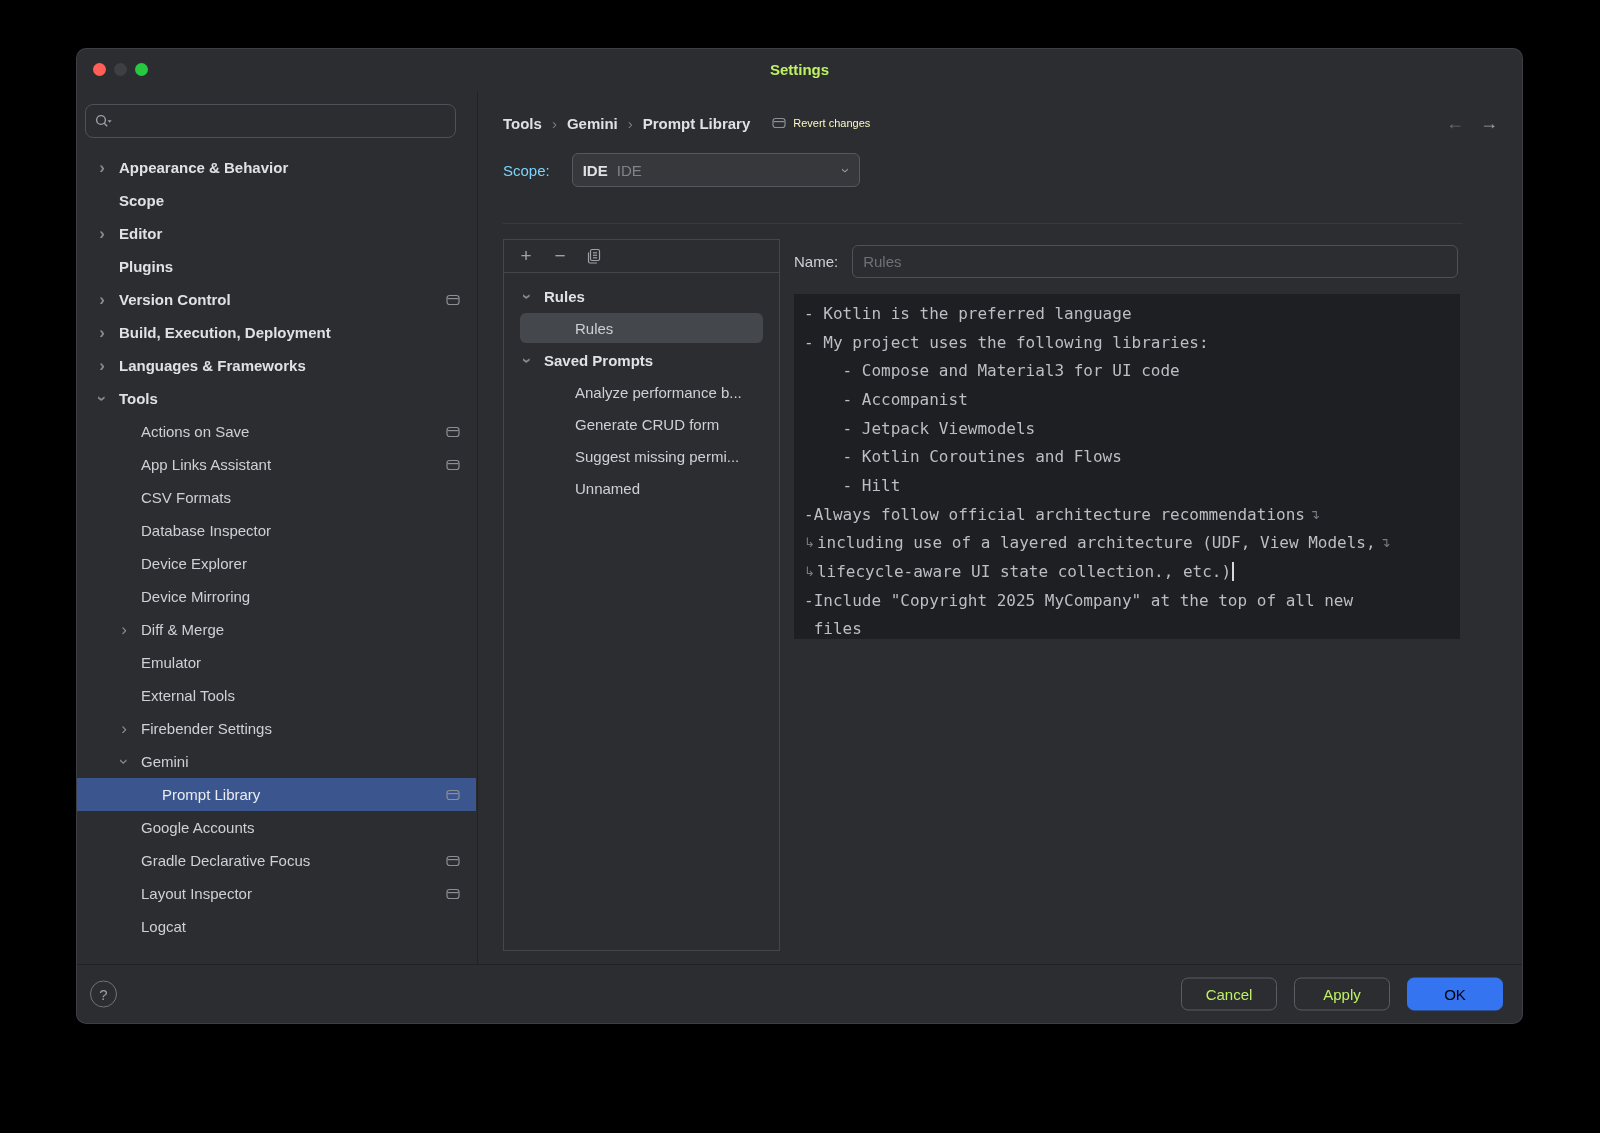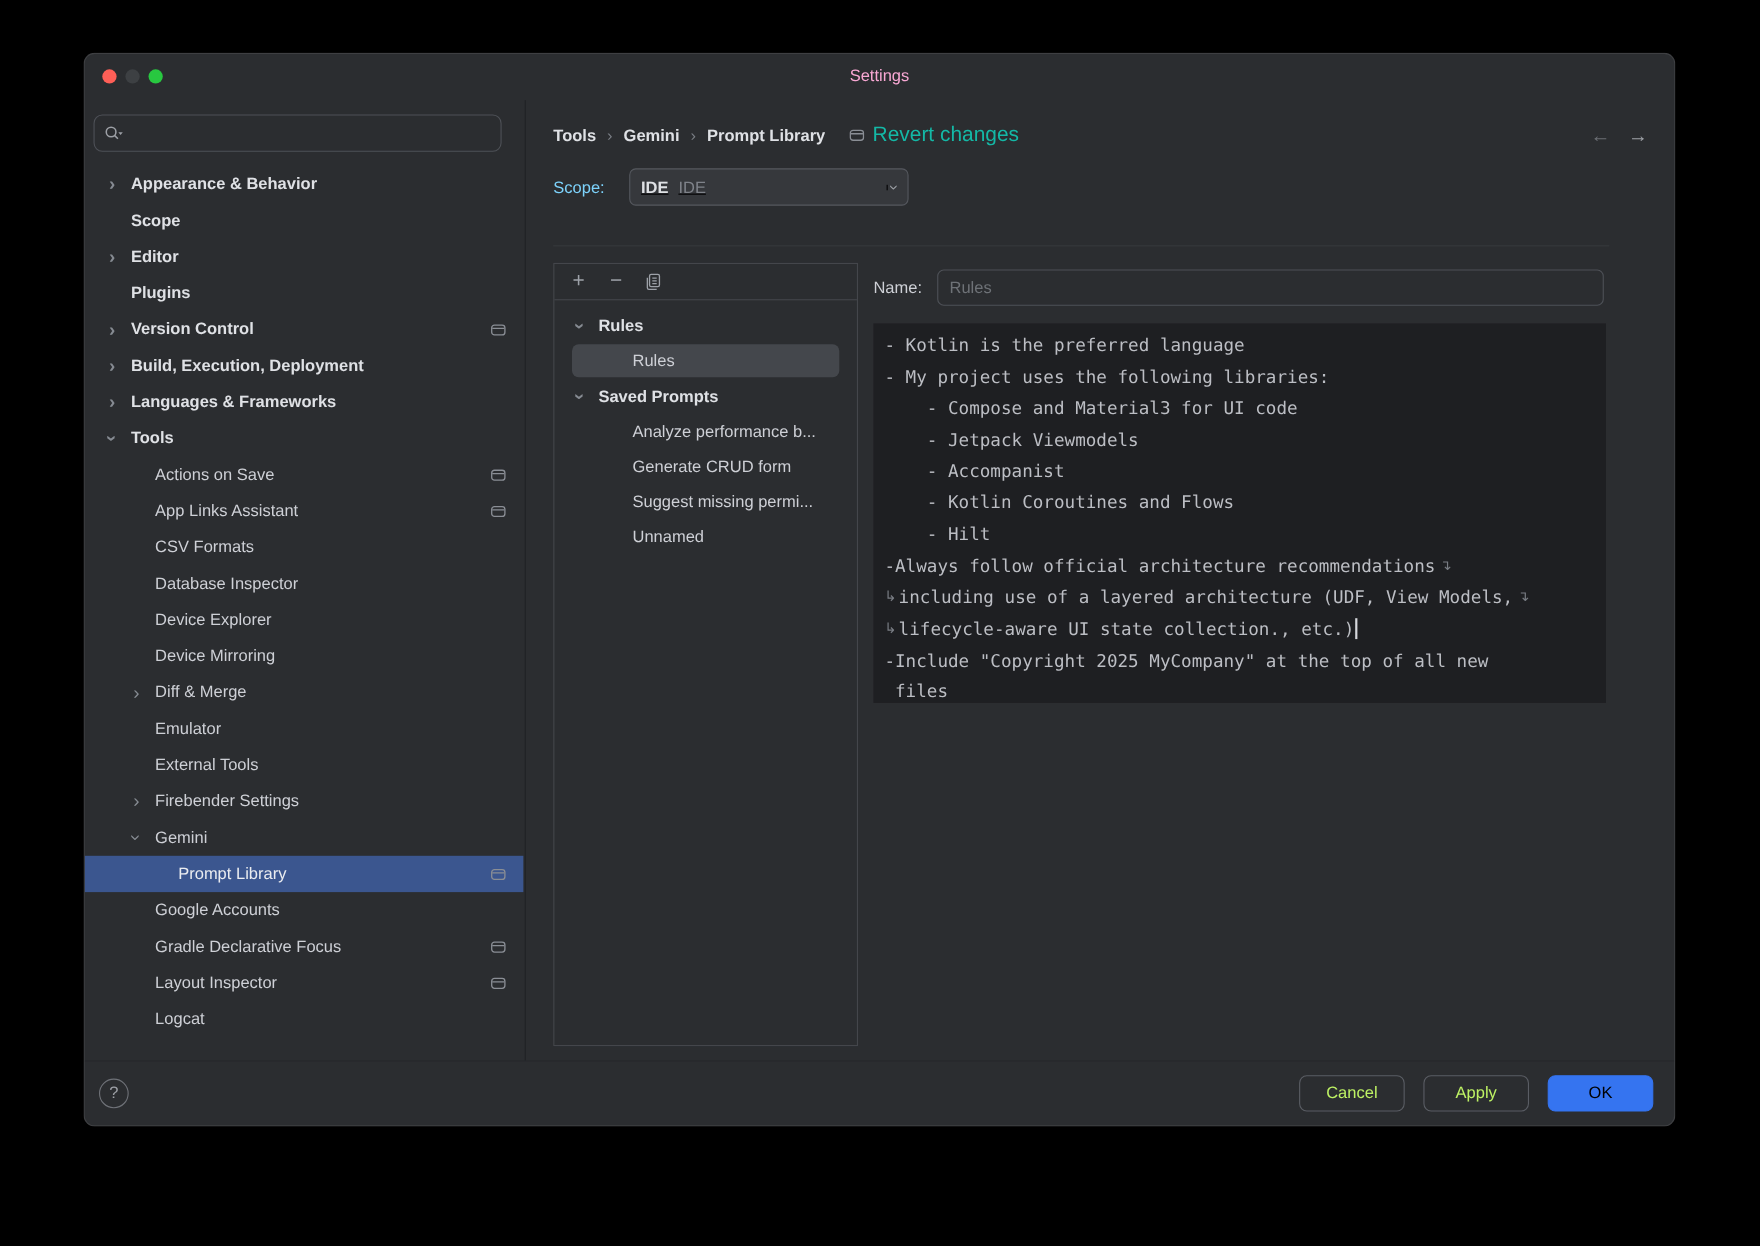--- a/index.html
+++ b/index.html
@@ -6,21 +6,21 @@
   html,body { width:1600px; height:1133px; background:#000; overflow:hidden;
               font-family:"Liberation Sans", sans-serif; }
   .window { position:absolute; left:76px; top:48px; width:1447px; height:976px;
             background:#2b2d30; border-radius:10px; border:1px solid rgba(255,255,255,0.09); }
 
   
   .titlebar { position:absolute; left:0; top:0; right:0; height:42px; }
   .traffic { position:absolute; left:16px; top:14px; display:flex; gap:8px; }
   .light { width:13px; height:13px; border-radius:50%; }
   .win-title { position:absolute; left:0; right:0; top:0; height:42px; line-height:42px;
-               text-align:center; font-size:15px; font-weight:400; color:#f9a8d4; }
+               text-align:center; font-size:15px; font-weight:700; color:#bef264; }
 
   
   .sidebar { position:absolute; left:0; top:42px; width:401px; bottom:59px;
              border-right:1px solid #202225; }
   .searchbox { position:absolute; left:8px; top:13px; width:371px; height:34px;
                border:1px solid #4e5157; border-radius:8px; display:flex; align-items:center;
                padding:0 8px; }
   .searchbox input { flex:1; background:transparent; border:none; outline:none;
                      color:#dfe1e5; font-size:15px; font-family:inherit; }
   .tree { position:absolute; left:0; right:1px; top:60px; bottom:0; overflow:hidden; }
@@ -40,30 +40,30 @@
   .badge { position:absolute; right:16px; top:50%; transform:translateY(-50%);
            color:#8a8e95; display:flex; }
 
   
   .content { position:absolute; left:402px; top:42px; right:0; bottom:59px; }
   .crumbrow { position:absolute; left:24px; top:12px; right:24px; height:40px;
               display:flex; align-items:center; }
   .crumb { font-size:15px; font-weight:700; color:#dfe1e5; }
   .crumb-sep { color:#7a7e85; margin:0 10px; font-size:15px; font-weight:400; }
   .revert { display:flex; align-items:center; gap:7px; margin-left:22px; cursor:pointer; }
-  .revert-label { color:#14b8a6; font-size:19px; }
+  .revert-label { color:#fef9c3; font-size:11px; }
   .navarrows { margin-left:auto; display:flex; gap:16px; font-size:18px; }
   .nav-back { color:#6b6e73; }
   .nav-fwd { color:#9da0a6; }
 
   .scoperow { position:absolute; left:24px; top:62px; display:flex; align-items:center; }
   .scope-label { font-size:15px; color:#7dd3fc; margin-right:22px; }
-  .scope-select { width:254px; height:34px; background:#36383c; border:1px solid #55585e;
+  .scope-select { width:288px; height:34px; background:#36383c; border:1px solid #55585e;
                   border-radius:6px; display:flex; align-items:center; padding:0 10px;
-                  cursor:pointer;text-decoration:underline; }
+                  cursor:pointer; }
   .scope-badge { font-size:15px; font-weight:700; color:#dfe1e5; margin-right:9px; }
   .scope-value { font-size:15px; color:#7f838a; flex:1; }
   .scope-chev { color:#9da0a6; font-size:15px; transform:rotate(90deg); }
   .scope-divider { position:absolute; left:24px; top:132px; width:960px; height:1px;
                    background:#37393d; }
 
   
   .list-panel { position:absolute; left:24px; top:148px; width:277px; height:712px;
                 border:1px solid #44464b; background:#2b2d30; }
   .list-toolbar { height:33px; border-bottom:1px solid #44464b; display:flex;
@@ -357,22 +357,22 @@
 
     <div class="namerow">
       <span class="name-label">Name:</span>
       <input class="name-input" type="text" placeholder="Rules" style="">
     </div>
 
     <div class="editor">
         <div class="code-line"><span>- Kotlin is the preferred language</span></div>
         <div class="code-line"><span>- My project uses the following libraries:</span></div>
         <div class="code-line"><span>    - Compose and Material3 for UI code</span></div>
+        <div class="code-line"><span>    - Accompanist</span></div>
         <div class="code-line"><span>    - Jetpack Viewmodels</span></div>
-        <div class="code-line"><span>    - Accompanist</span></div>
         <div class="code-line"><span>    - Kotlin Coroutines and Flows</span></div>
         <div class="code-line"><span>    - Hilt</span></div>
         <div class="code-line"><span>-Always follow official architecture recommendations</span><span class="wrap-icon wrap-end">↴</span></div>
         <div class="code-line"><span class="wrap-icon wrap-start">↳</span><span>including use of a layered architecture (UDF, View Models,</span><span class="wrap-icon wrap-end">↴</span></div>
         <div class="code-line"><span class="wrap-icon wrap-start">↳</span><span>lifecycle-aware UI state collection., etc.)</span><span class="cursor"></span></div>
         <div class="code-line"><span>-Include "Copyright 2025 MyCompany" at the top of all new</span></div>
         <div class="code-line"><span> files</span></div>
       </div>
 
   </div>

